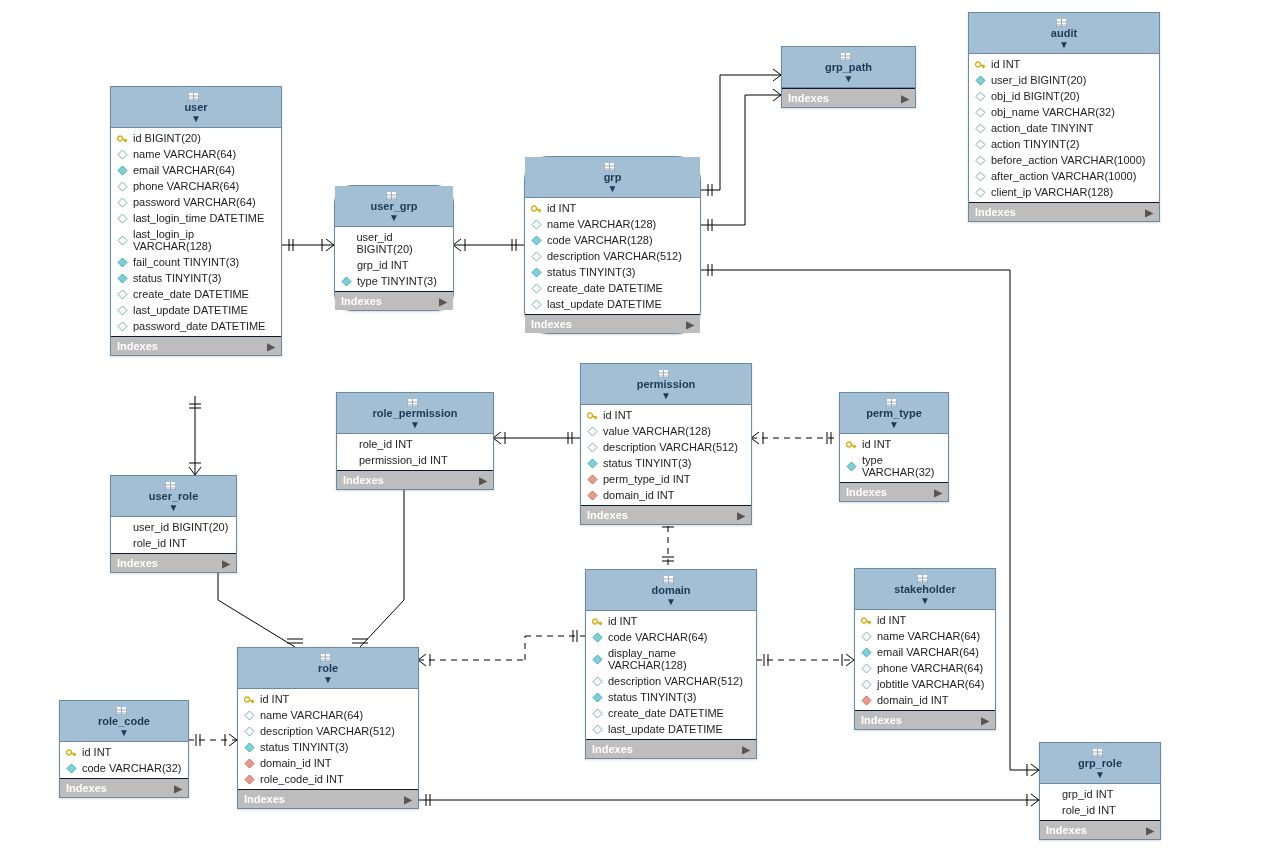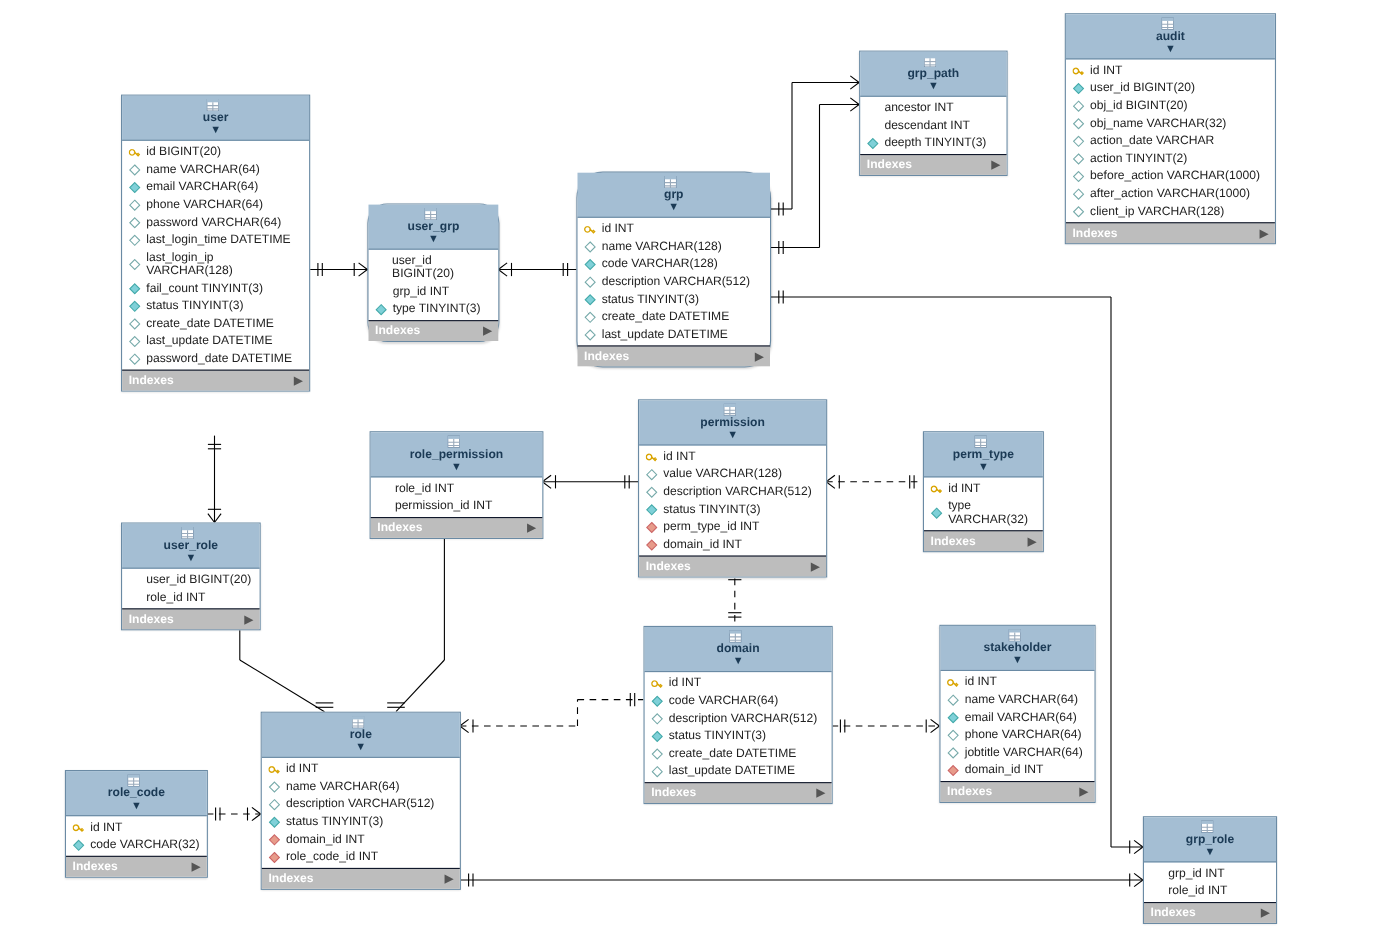--- a/index.html
+++ b/index.html
@@ -324,36 +324,20 @@
     <div class="entity" style="left: 781px; top: 46px; width: 133px;">
       <div class="entity-header">
         <span class="table-icon">
           <svg width="11" height="11">
             <use href="#icon-table"></use>
           </svg>
         </span>
         <span class="name">grp_path</span>
         <span class="collapse">▼</span>
       </div>
-      <div class="columns">
-        <div class="col">
-          <span class="ico ico-none"></span>
-          <span>ancestor INT</span>
-        </div>
-        <div class="col">
-          <span class="ico ico-none"></span>
-          <span>descendant INT</span>
-        </div>
-        <div class="col">
-          <span class="ico ico-blue"><svg width="11" height="11">
-              <use href="#icon-blue"></use>
-            </svg></span>
-          <span>deepth TINYINT(3)</span>
-        </div>
-      </div>
       <div class="indexes">
         <span>Indexes</span>
         <span class="tri">▶</span>
       </div>
     </div>
     <div class="entity" style="left: 968px; top: 12px; width: 190px;">
       <div class="entity-header">
         <span class="table-icon">
           <svg width="11" height="11">
             <use href="#icon-table"></use>
@@ -386,21 +370,21 @@
         <div class="col">
           <span class="ico ico-dia"><svg width="11" height="11">
               <use href="#icon-dia"></use>
             </svg></span>
           <span>obj_name VARCHAR(32)</span>
         </div>
         <div class="col">
           <span class="ico ico-dia"><svg width="11" height="11">
               <use href="#icon-dia"></use>
             </svg></span>
-          <span>action_date VARCHAR</span>
+          <span>action_date TINYINT</span>
         </div>
         <div class="col">
           <span class="ico ico-dia"><svg width="11" height="11">
               <use href="#icon-dia"></use>
             </svg></span>
           <span>action TINYINT(2)</span>
         </div>
         <div class="col">
           <span class="ico ico-dia"><svg width="11" height="11">
               <use href="#icon-dia"></use>
@@ -582,20 +566,26 @@
               <use href="#icon-key"></use>
             </svg>
           </span>
           <span>id INT</span>
         </div>
         <div class="col">
           <span class="ico ico-blue"><svg width="11" height="11">
               <use href="#icon-blue"></use>
             </svg></span>
           <span>code VARCHAR(64)</span>
+        </div>
+        <div class="col">
+          <span class="ico ico-blue"><svg width="11" height="11">
+              <use href="#icon-blue"></use>
+            </svg></span>
+          <span>display_name VARCHAR(128)</span>
         </div>
         <div class="col">
           <span class="ico ico-dia"><svg width="11" height="11">
               <use href="#icon-dia"></use>
             </svg></span>
           <span>description VARCHAR(512)</span>
         </div>
         <div class="col">
           <span class="ico ico-blue"><svg width="11" height="11">
               <use href="#icon-blue"></use>

